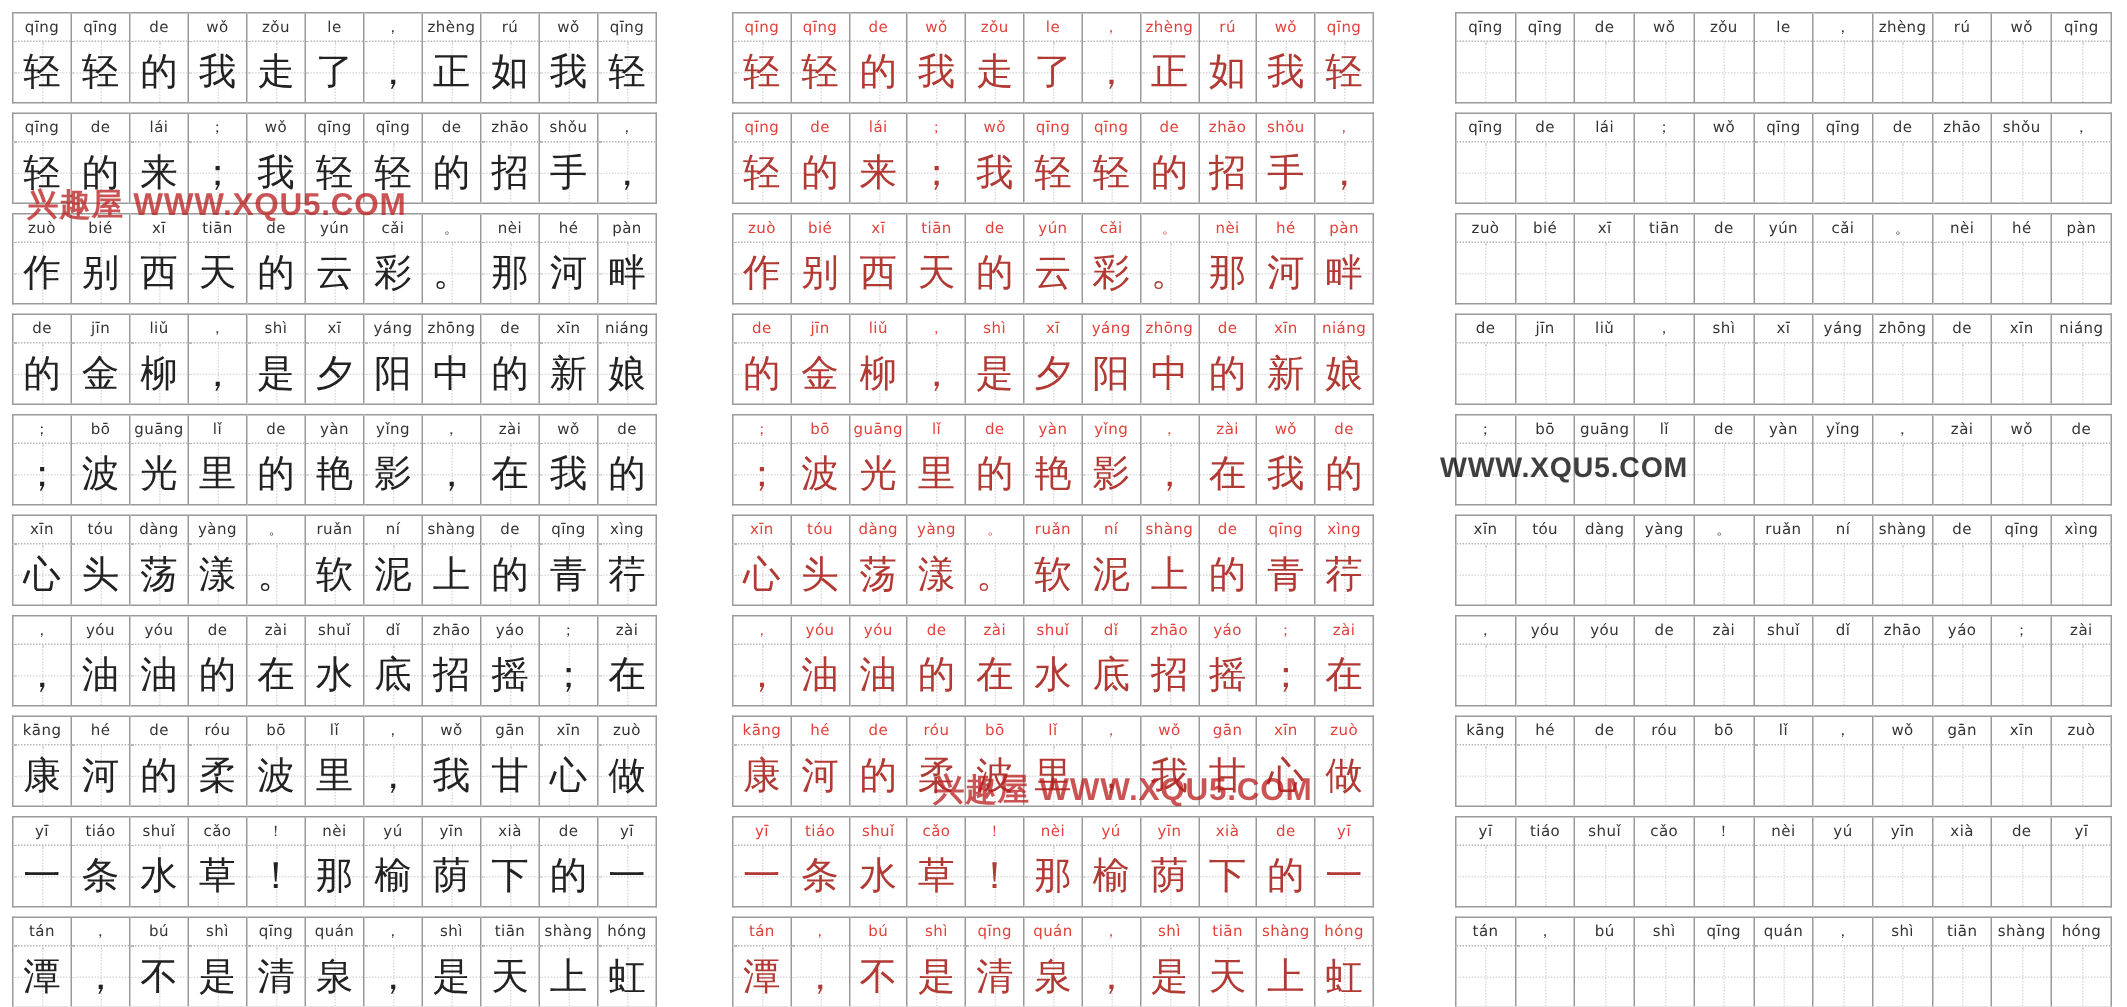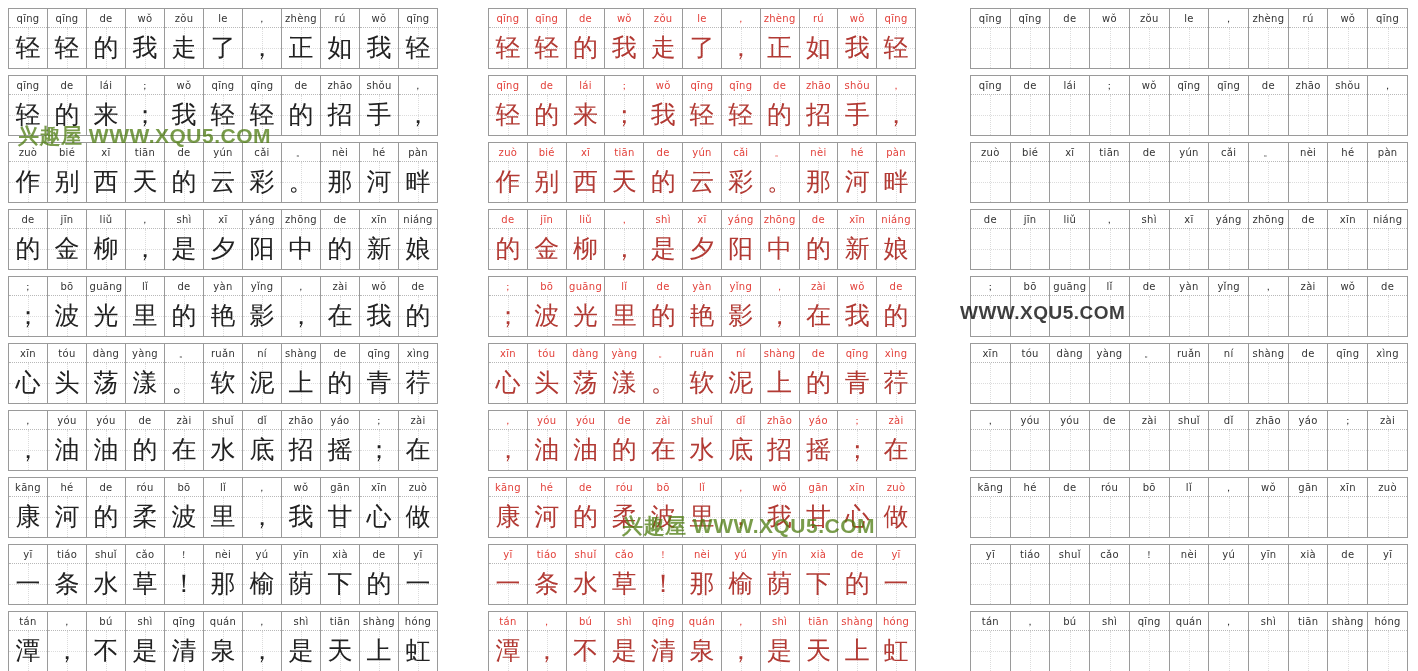--- a/index.html
+++ b/index.html
@@ -101,21 +101,21 @@
   .empty .py-cell { color: #333333; }
 
   
   tr.spacer td { height: 6px; border: none; }
 
   
   .watermark {
     position: absolute;
     font-family: "Liberation Sans", sans-serif;
     font-weight: bold;
-    color: #4d7c0f;
+    color: #b91c1c;
     opacity: 0.75;
     white-space: nowrap;
     pointer-events: none;
     z-index: 30;
     letter-spacing: 0.5px;
   }
   .wm-1 { left: 18px; top: 122px; font-size: 21px; }
   .wm-2 { left: 622px; top: 512px; font-size: 21px; }
   .wm-3 { left: 960px; top: 302px; font-size: 19px; color: #000000; }
 </style>

